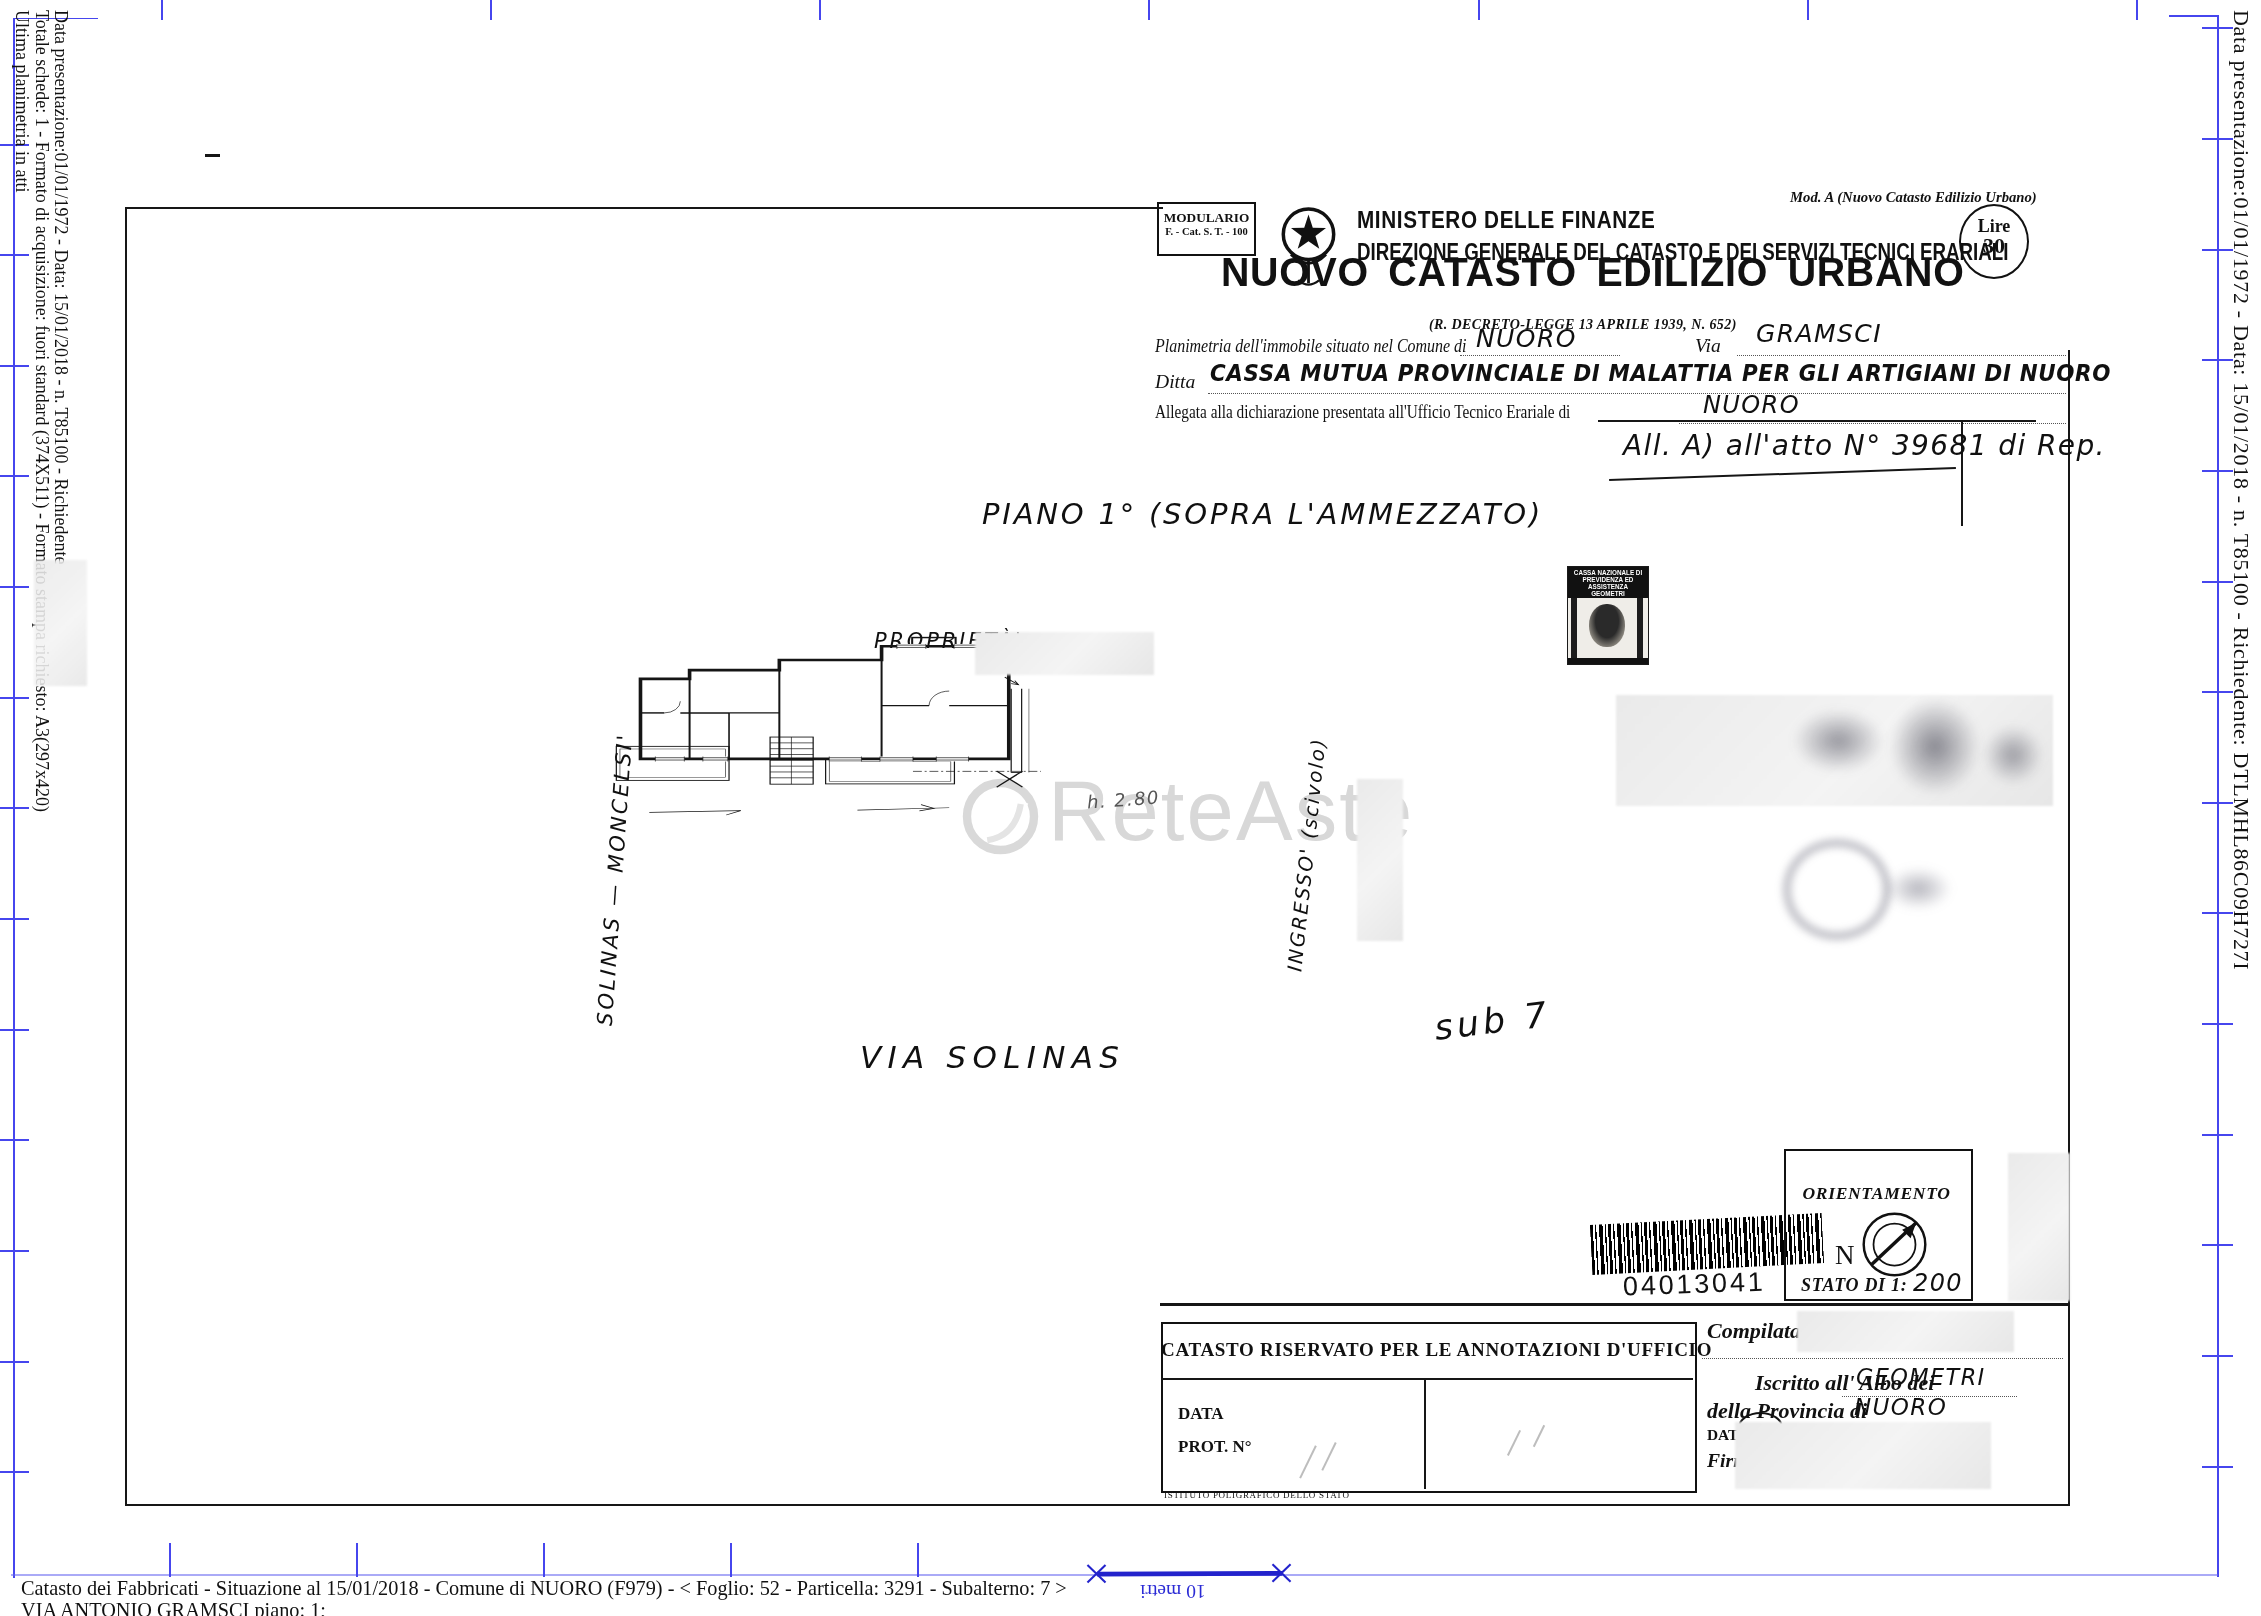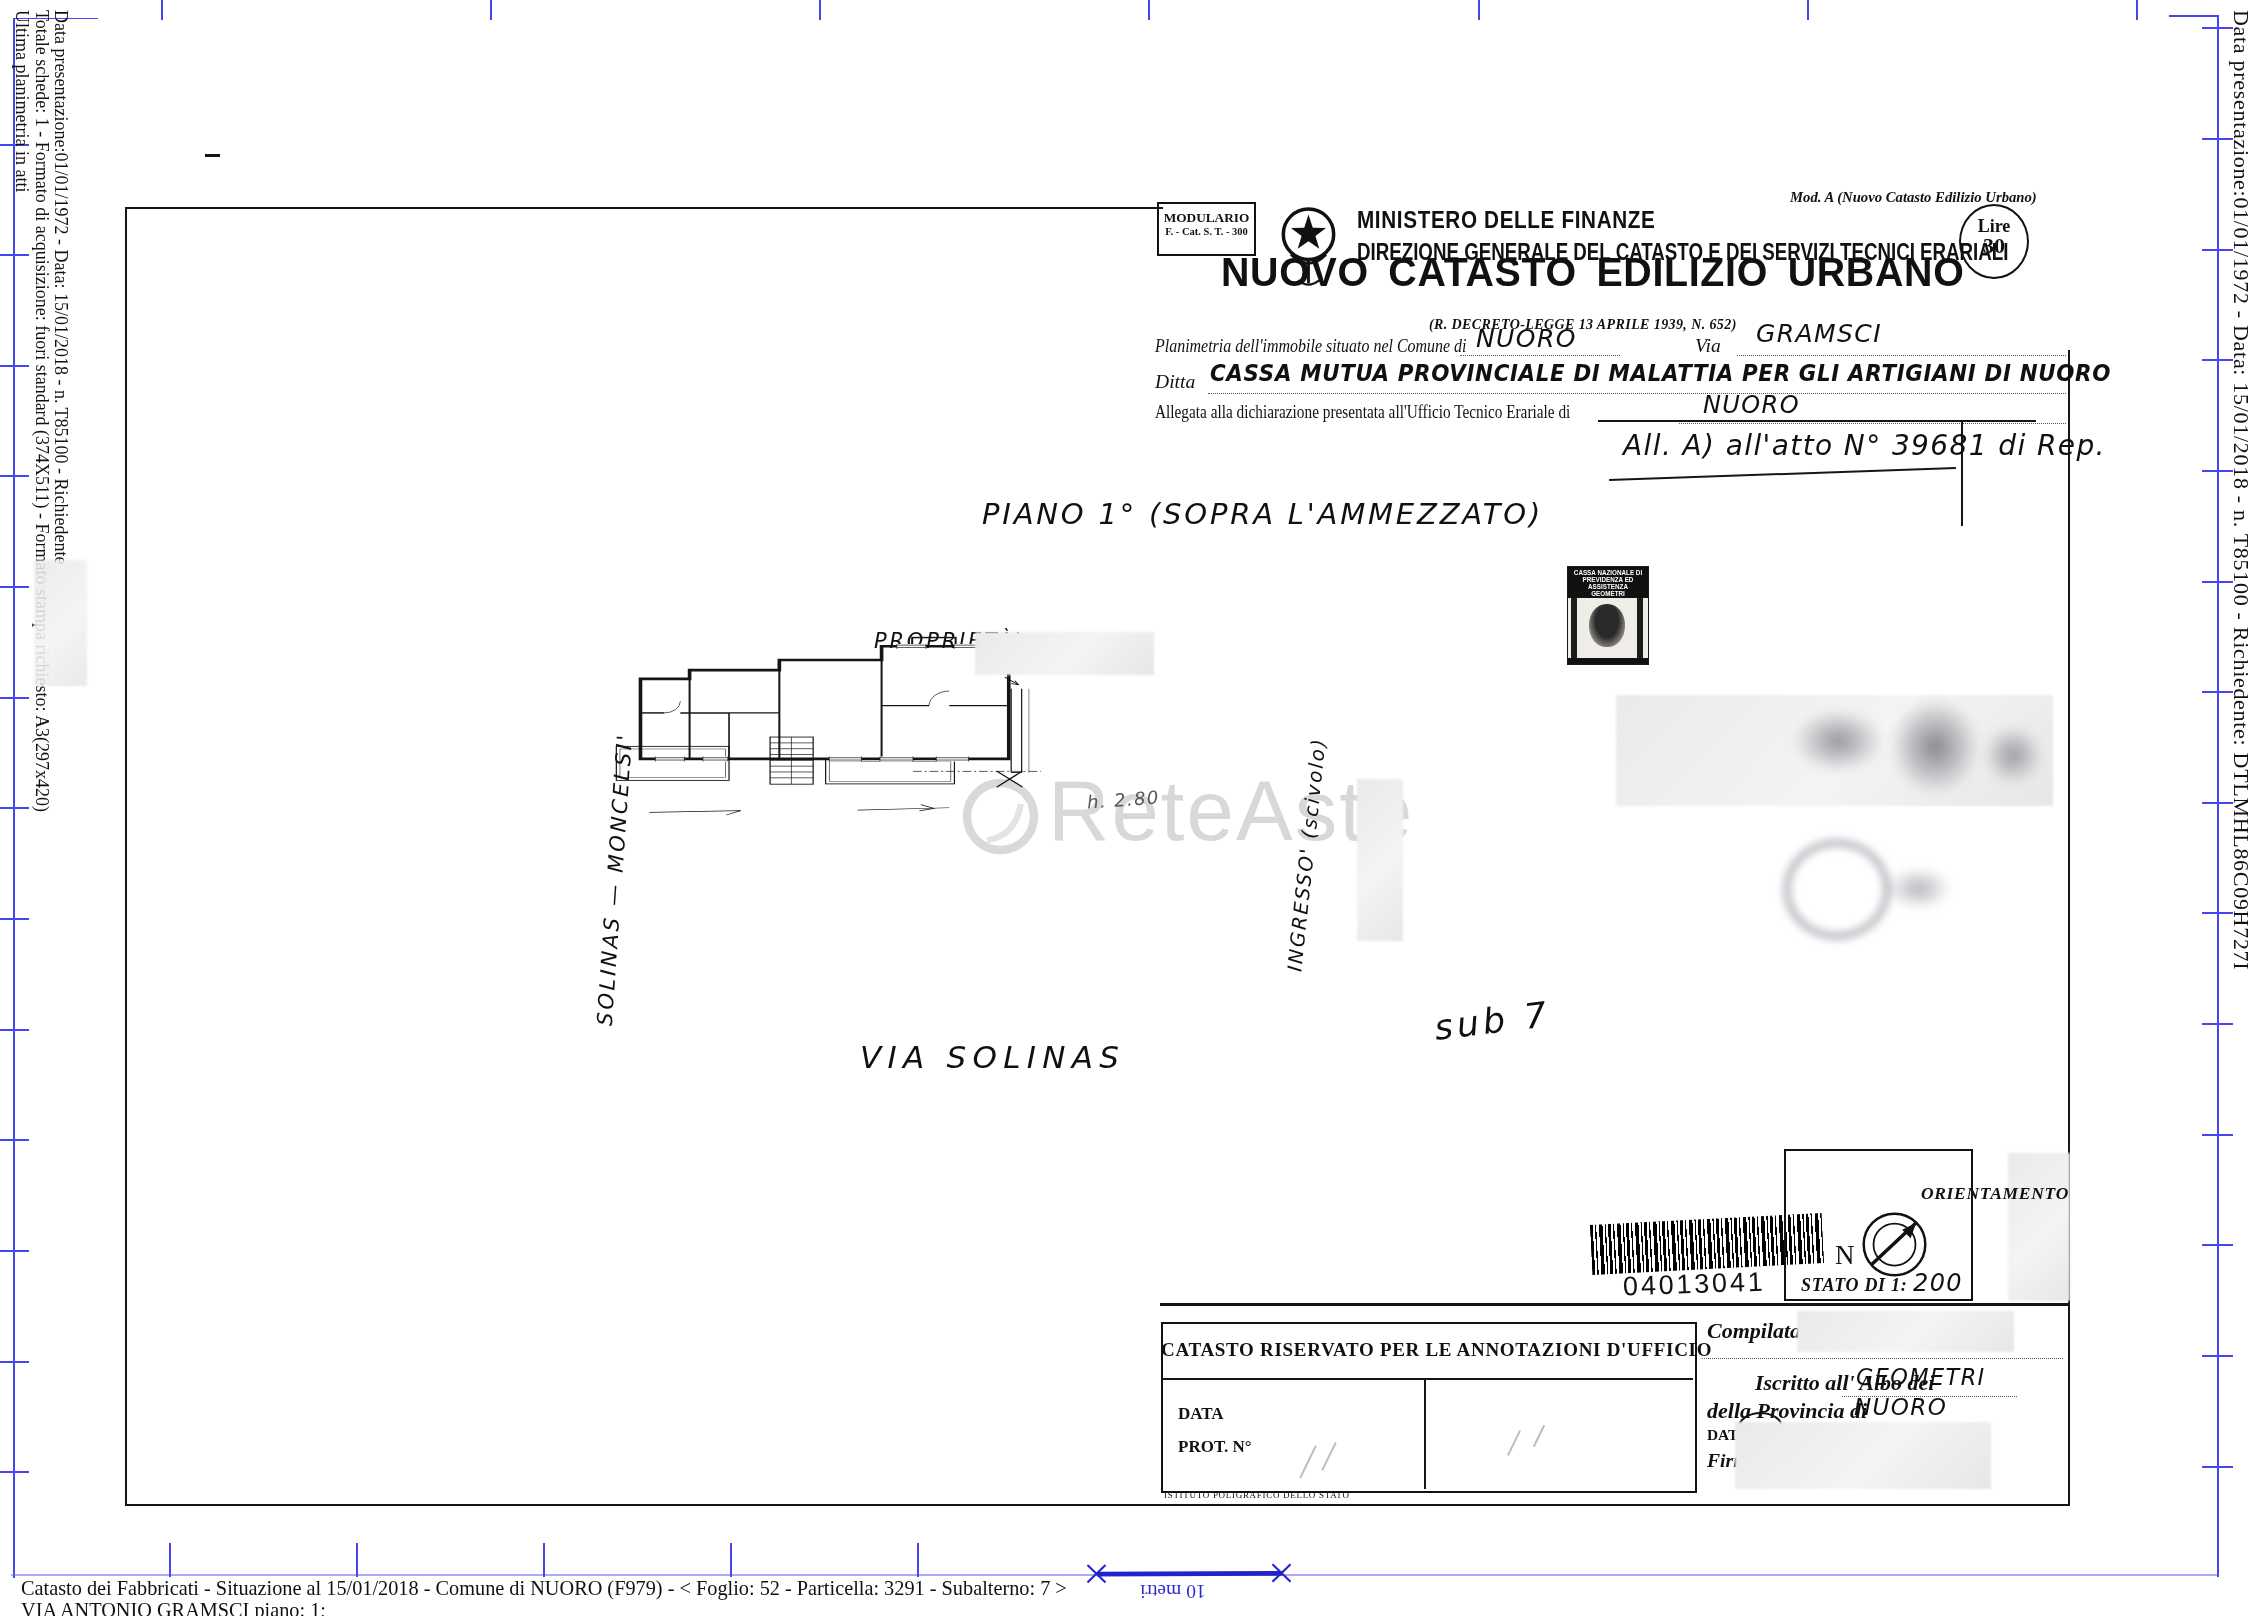--- a/index.html
+++ b/index.html
@@ -97,21 +97,21 @@
 
   <div class="abs bline" style="left:125px;top:207px;width:1038px;height:2.1px;"></div>
   <div class="abs bline" style="left:125px;top:207px;width:2.1px;height:1298px;"></div>
   <div class="abs bline" style="left:125px;top:1504px;width:1945px;height:2.1px;"></div>
   <div class="abs bline" style="left:2068px;top:350px;width:2.1px;height:1155px;"></div>
   <div class="abs bline" style="left:1160px;top:1303px;width:910px;height:2.8px;"></div>
   <div class="abs bline" style="left:205px;top:154px;width:15.4px;height:2.8px;"></div>
 
   <div class="abs" style="left:1157px;top:202px;width:95px;height:50px;border:2.1px solid #111;text-align:center;">
     <div class="ser b" style="font-size:13.3px;margin-top:5.6px;">MODULARIO</div>
-    <div class="ser b" style="font-size:10.5px;">F. - Cat. S. T. - 300</div>
+    <div class="ser b" style="font-size:10.5px;">F. - Cat. S. T. - 100</div>
   </div>
 
   <svg class="abs" style="left:1277px;top:202px;" width="63" height="98" viewBox="0 0 90 140">
     <circle cx="45" cy="46" r="36" fill="none" stroke="#111" stroke-width="5"></circle>
     <polygon fill="#111" points="45,18 51.1,36.9 70,37.3 54.9,48.6 60.4,66.7 45,55.9 29.6,66.7 35.1,48.6 20,37.3 38.9,36.9"></polygon>
     <path d="M20,75 Q45,100 70,75" fill="none" stroke="#111" stroke-width="4"></path>
     <line x1="45" y1="84" x2="45" y2="116" stroke="#111" stroke-width="4"></line>
     <path d="M30,112 Q45,124 60,112" fill="none" stroke="#111" stroke-width="3"></path>
   </svg>
 
@@ -262,21 +262,21 @@
   <div class="blob" style="left:1983px;top:725px;width:60px;height:60px;background:radial-gradient(rgba(60,60,75,.45),transparent 70%);"></div>
   <div class="abs redact" style="left:1357px;top:779px;width:46px;height:162px;"></div>
   <div class="abs" style="left:1784px;top:840px;width:94px;height:87px;border:6.3px solid rgba(70,70,90,.45);border-radius:50%;filter:blur(4.2px);"></div>
   <div class="blob" style="left:1885px;top:867px;width:67px;height:43px;background:radial-gradient(rgba(70,70,90,.4),transparent 70%);"></div>
   <div class="abs redact" style="left:2008px;top:1153px;width:62px;height:148px;"></div>
 
   <div class="abs barcode" style="left:1591px;top:1219px;width:232px;height:50px;transform:rotate(-3deg);"></div>
   <div class="abs sans" style="left:1623px;top:1269px;font-size:27px;letter-spacing:2.8px;transform:rotate(-2deg);">04013041</div>
 
   <div class="abs" style="left:1784px;top:1149px;width:185px;height:148px;border:2.1px solid #111;"></div>
-  <div class="abs ser b it nw" style="left:1884px;top:1183px;width:185px;text-align:right;font-size:17.5px;letter-spacing:0.7px;">ORIENTAMENTO</div>
+  <div class="abs ser b it nw" style="left:1784px;top:1183px;width:185px;text-align:center;font-size:17.5px;letter-spacing:0.7px;">ORIENTAMENTO</div>
   <svg class="abs" style="left:1856px;top:1206px;" width="77" height="77" viewBox="0 0 110 110">
     <circle cx="55" cy="55" r="44" fill="none" stroke="#111" stroke-width="3.5"></circle>
     <circle cx="55" cy="55" r="30" fill="none" stroke="#111" stroke-width="2.5"></circle>
     <line x1="22" y1="84" x2="86" y2="24" stroke="#111" stroke-width="5"></line>
     <polygon points="86,24 66,34 78,46" fill="#111"></polygon>
   </svg>
   <div class="abs ser nw" style="left:1835px;top:1240px;font-size:27px;">N</div>
   <div class="abs ser b it nw" style="left:1801px;top:1275px;font-size:18px;letter-spacing:0.7px;">STATO DI 1:</div>
   <div class="abs hand" style="left:1913px;top:1269px;font-size:24px;">200</div>
 

